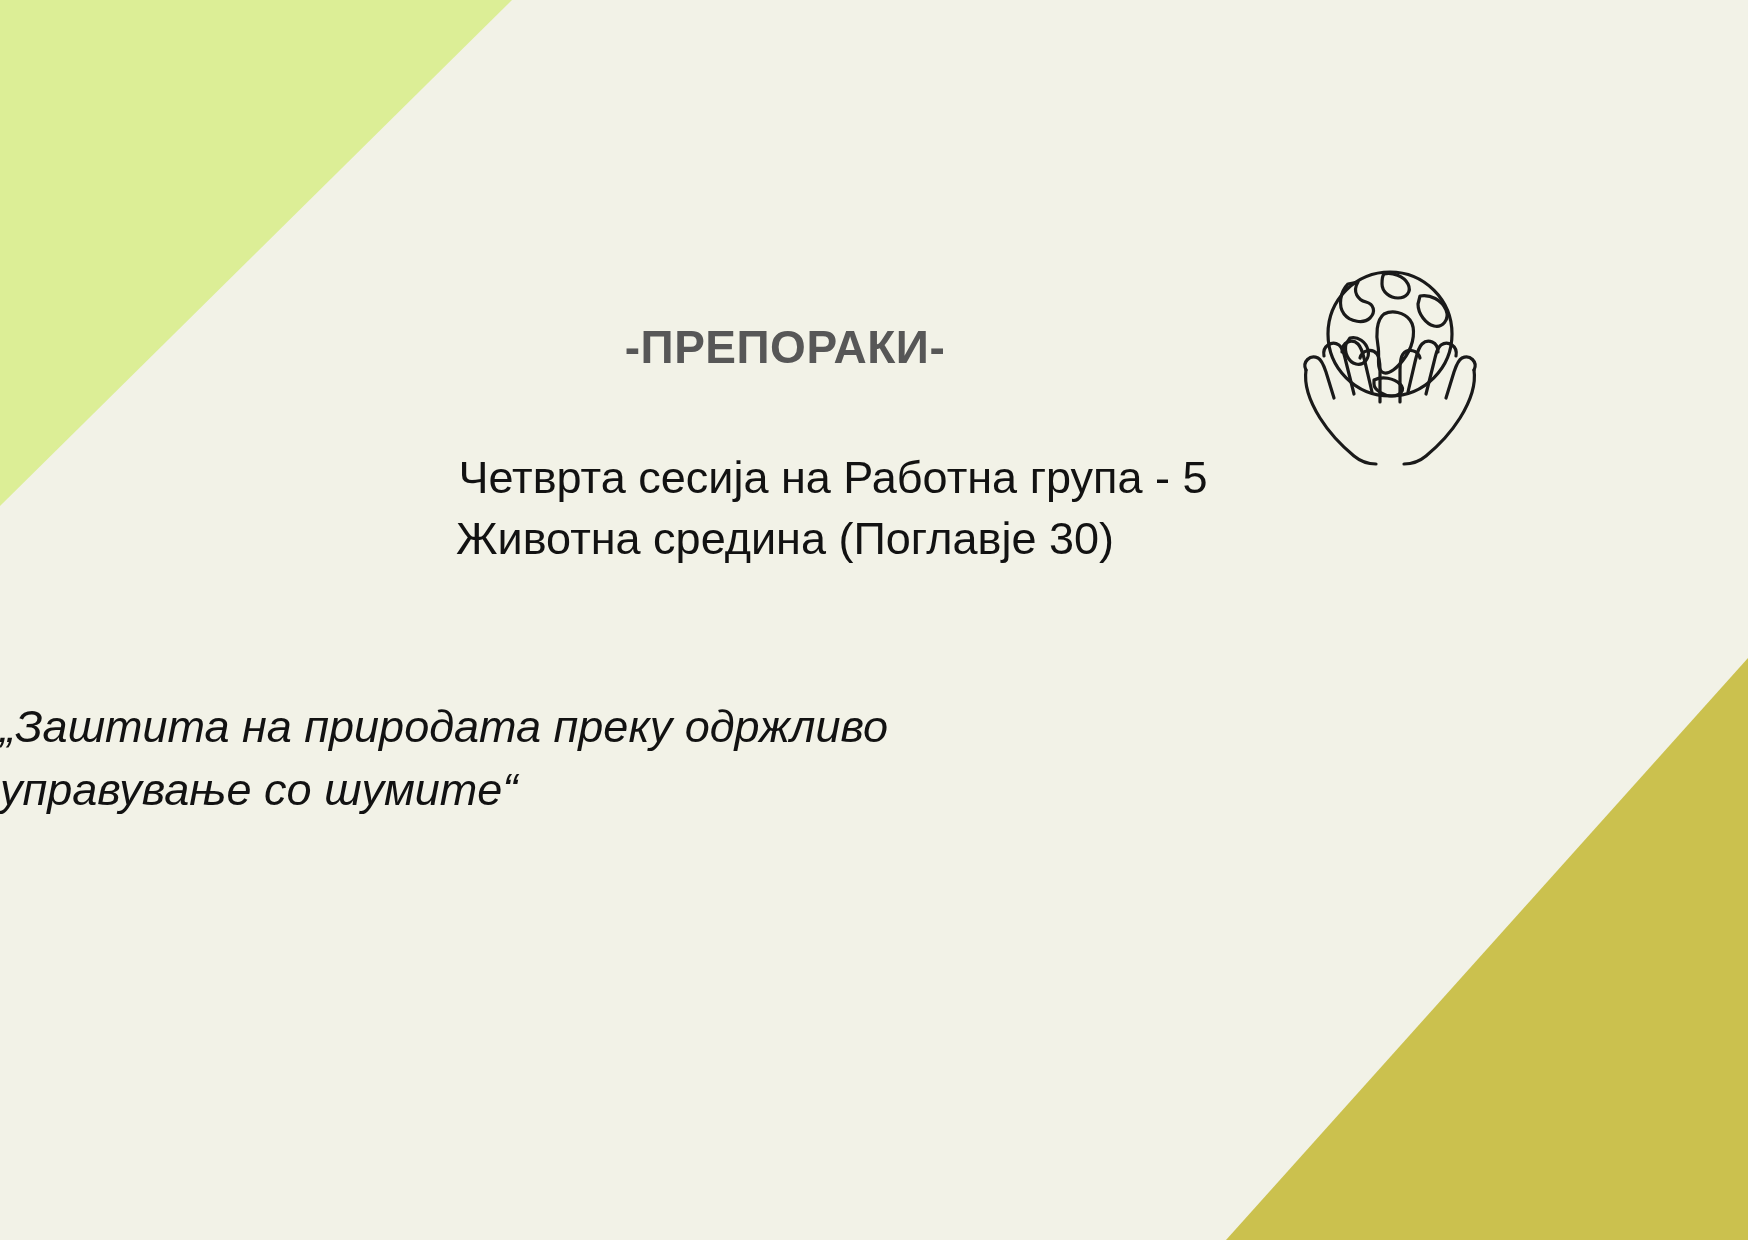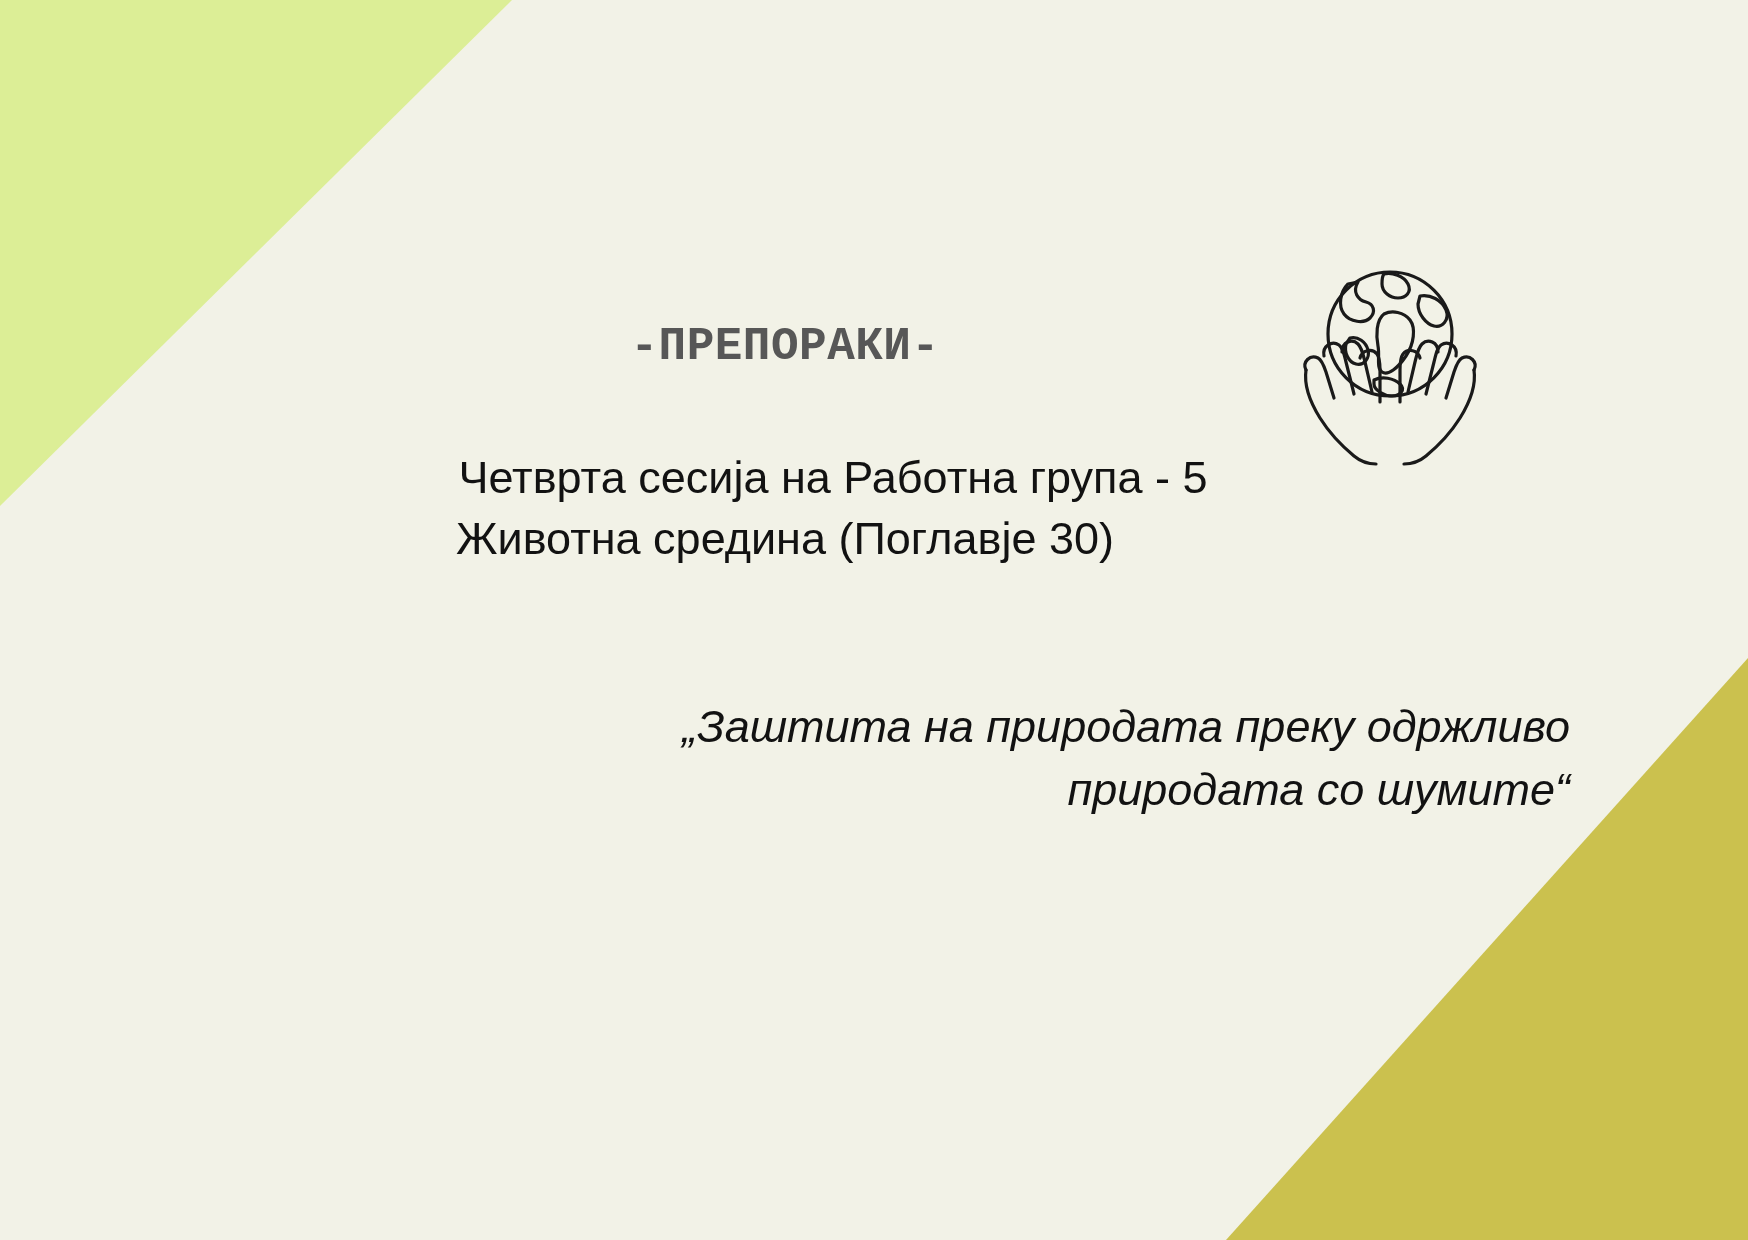--- a/index.html
+++ b/index.html
@@ -42,40 +42,39 @@
     position: absolute;
     left: 0;
     top: 322px;
     width: 1570px;
     text-align: center;
     font-size: 46px;
     font-weight: bold;
     color: #575757;
     letter-spacing: 0.5px;
     line-height: 1.1;
-    font-family: Liberation Mono, monospace;
   }
   .subtitle-line {
     position: absolute;
     left: 0;
     width: 1570px;
     text-align: center;
     font-size: 45px;
     font-weight: normal;
     color: #121212;
     line-height: 1.15;
   }
   #subtitle-line-1 { top: 452px; padding-left: 48px; }
   #subtitle-line-2 { top: 513px; }
 
   .quote-line {
     position: absolute;
     left: 0;
     width: 1570px;
-    text-align: right;
+    text-align: left;
     font-size: 45px;
     font-style: italic;
     font-weight: normal;
     color: #121212;
     line-height: 1.2;
   }
   #quote-line-1 { top: 700px; }
   #quote-line-2 { top: 763px; }
 
   
@@ -130,15 +129,15 @@
   </div>
 
   <div id="slide-title">-ПРЕПОРАКИ-</div>
 
   <div class="subtitle-line" id="subtitle-line-1">Четврта сесија на Работна група - 5</div>
 
   <div class="subtitle-line" id="subtitle-line-2">Животна средина (Поглавје 30)</div>
 
   <div class="quote-line" id="quote-line-1">„Заштита на природата преку одржливо</div>
 
-  <div class="quote-line" id="quote-line-2">природата со шумите“</div>
+  <div class="quote-line" id="quote-line-2">управување со шумите“</div>
 
 </div>
 
 </body></html>

